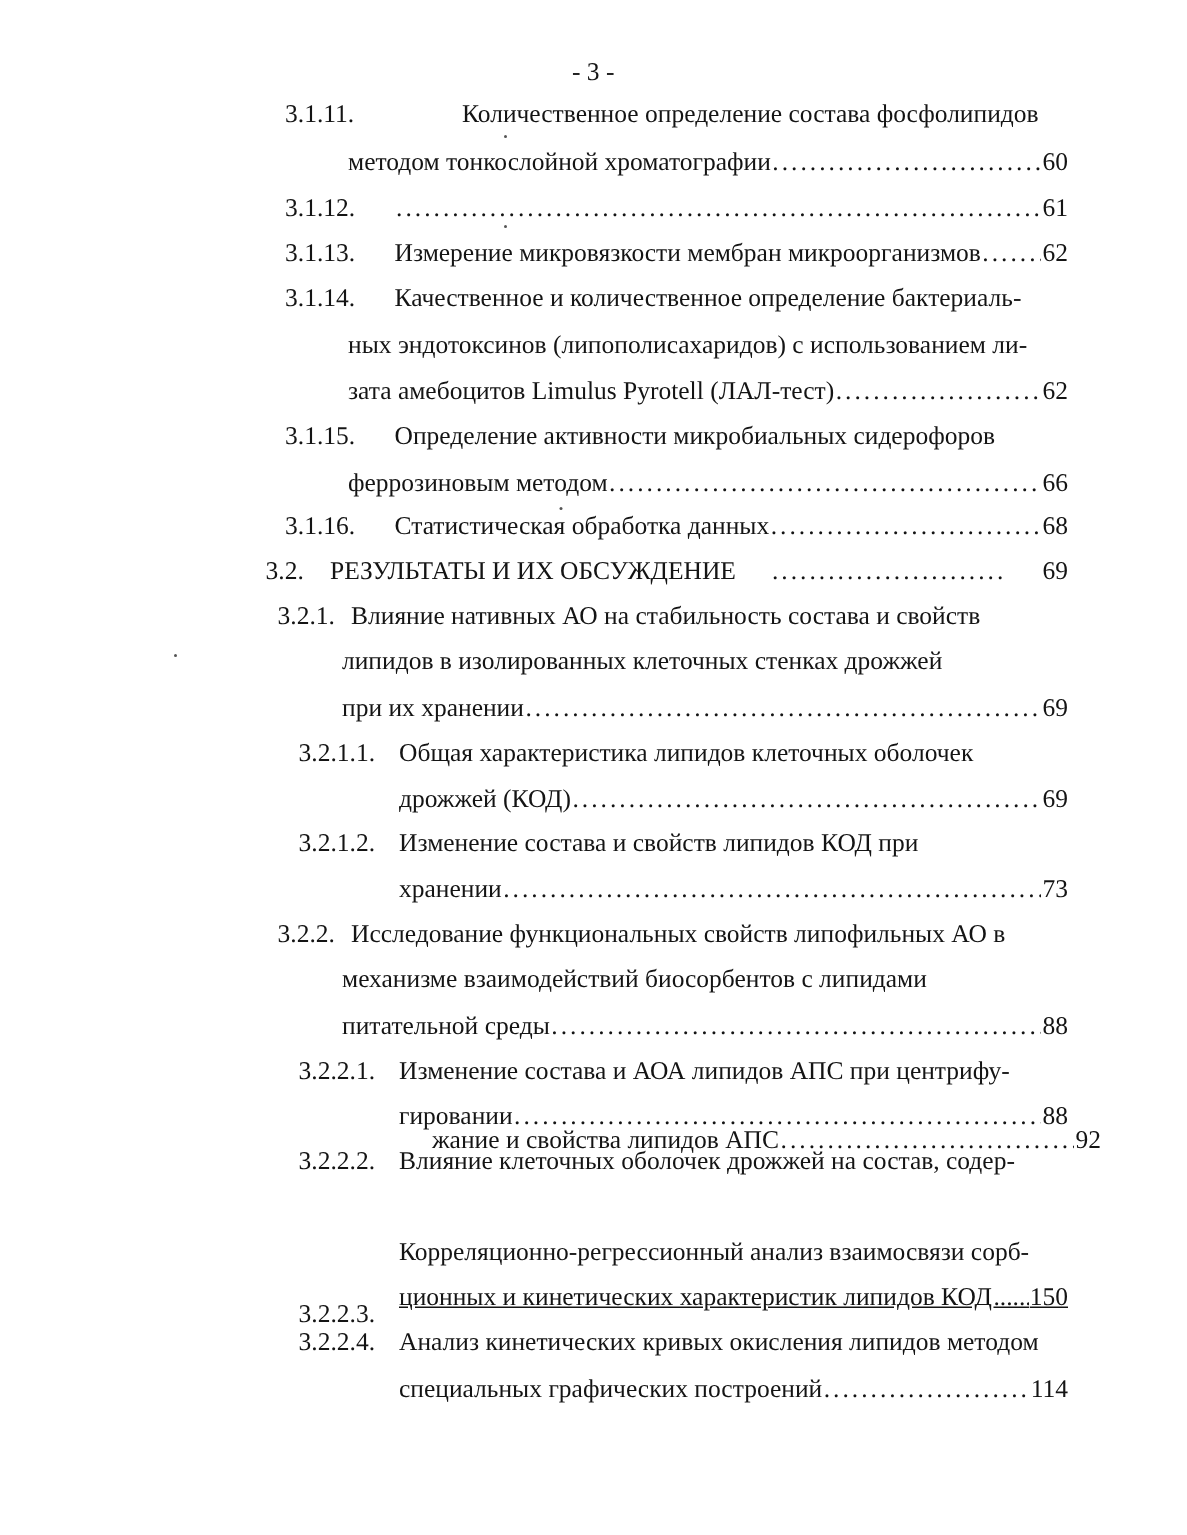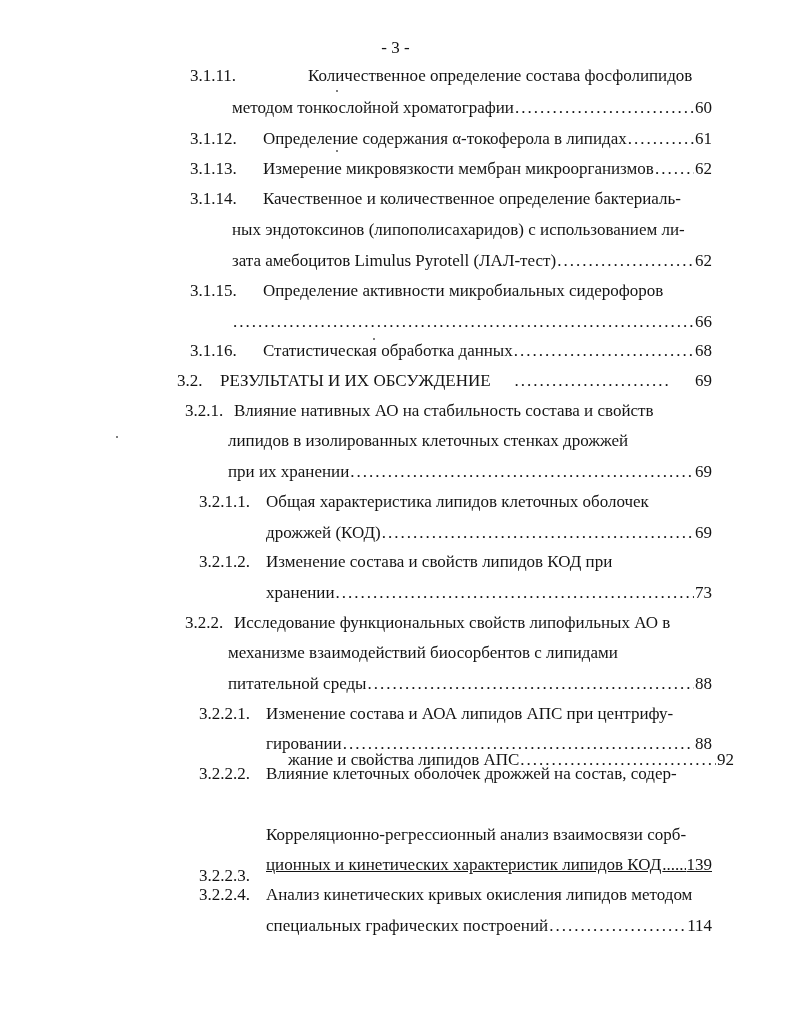--- a/index.html
+++ b/index.html
@@ -42,21 +42,20 @@
     <div class="lead" style="left:232px;top:98px;width:480px;">
       <span class="t">методом тонкослойной хроматографии</span>
       <span class="dots"></span>
       <span class="p">60</span>
     </div>
   </div>
 
   <div>
     <span class="num" style="left:190px;top:129px;">3.1.12.</span>
     <div class="lead" style="left:263px;top:129px;width:449px;">
-      <span class="t">Определение содержания α-токоферола в липидах</span>
       <span class="dots"></span>
       <span class="p">61</span>
     </div>
   </div>
 
   <div>
     <span class="num" style="left:190px;top:159px;">3.1.13.</span>
     <div class="lead" style="left:263px;top:159px;width:449px;">
       <span class="t">Измерение микровязкости мембран микроорганизмов</span>
       <span class="dots"></span>
@@ -72,20 +71,21 @@
       <span class="t">зата амебоцитов Limulus Pyrotell (ЛАЛ-тест)</span>
       <span class="dots"></span>
       <span class="p">62</span>
     </div>
   </div>
 
   <div>
     <span class="num" style="left:190px;top:281px;">3.1.15.</span>
     <span class="txt" style="left:263px;top:281px;">Определение активности микробиальных сидерофоров</span>
     <div class="lead" style="left:232px;top:312px;width:480px;">
+      <span class="t">феррозиновым методом</span>
       <span class="dots"></span>
       <span class="p">66</span>
     </div>
   </div>
 
   <div>
     <span class="num" style="left:190px;top:341px;">3.1.16.</span>
     <div class="lead" style="left:263px;top:341px;width:449px;">
       <span class="t">Статистическая обработка данных</span>
       <span class="dots"></span>
@@ -163,21 +163,21 @@
       <span class="p">92</span>
     </div>
   </div>
 
   <div>
     <span class="num" style="left:199px;top:825px;margin-top:41px;">3.2.2.3.</span>
     <span class="txt" style="left:266px;top:825px;">Корреляционно-регрессионный анализ взаимосвязи сорб-</span>
     <div class="lead" style="left:266px;top:855px;width:446px;text-decoration:underline;">
       <span class="t">ционных и кинетических характеристик липидов КОД</span>
       <span class="dots" style="letter-spacing:0"></span>
-      <span class="p">139</span>
+      <span class="p">150</span>
     </div>
   </div>
 
   <div>
     <span class="num" style="left:199px;top:885px;">3.2.2.4.</span>
     <span class="txt" style="left:266px;top:885px;">Анализ кинетических кривых окисления липидов методом</span>
     <div class="lead" style="left:266px;top:916px;width:446px;">
       <span class="t">специальных графических построений</span>
       <span class="dots"></span>
       <span class="p">114</span>

